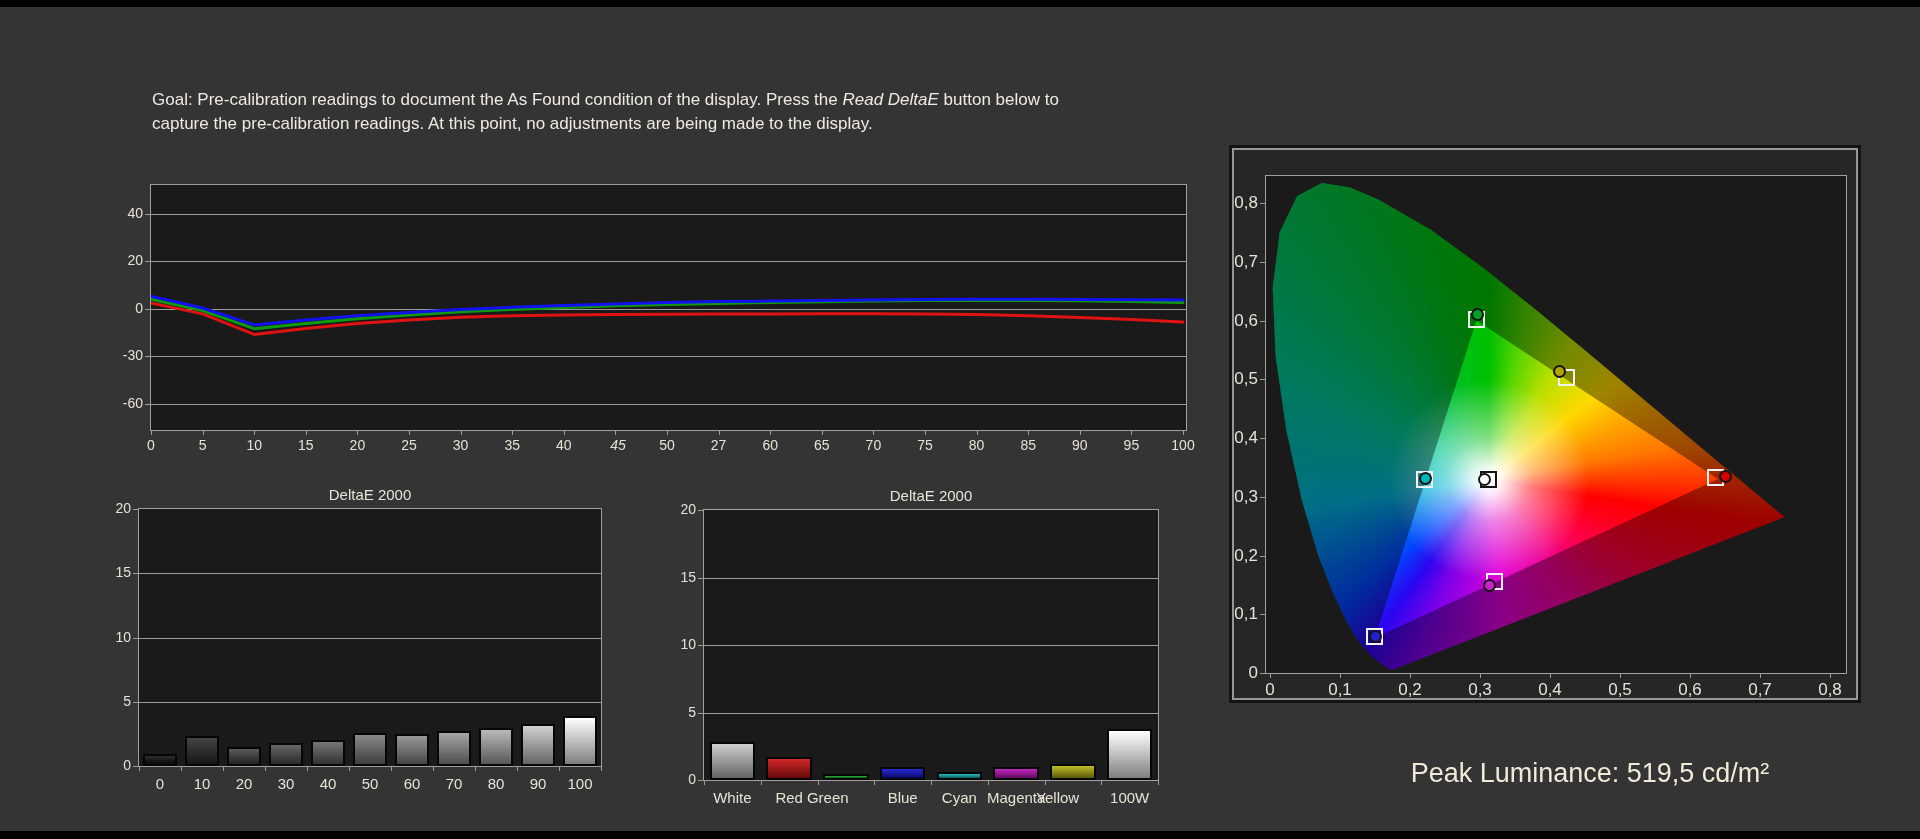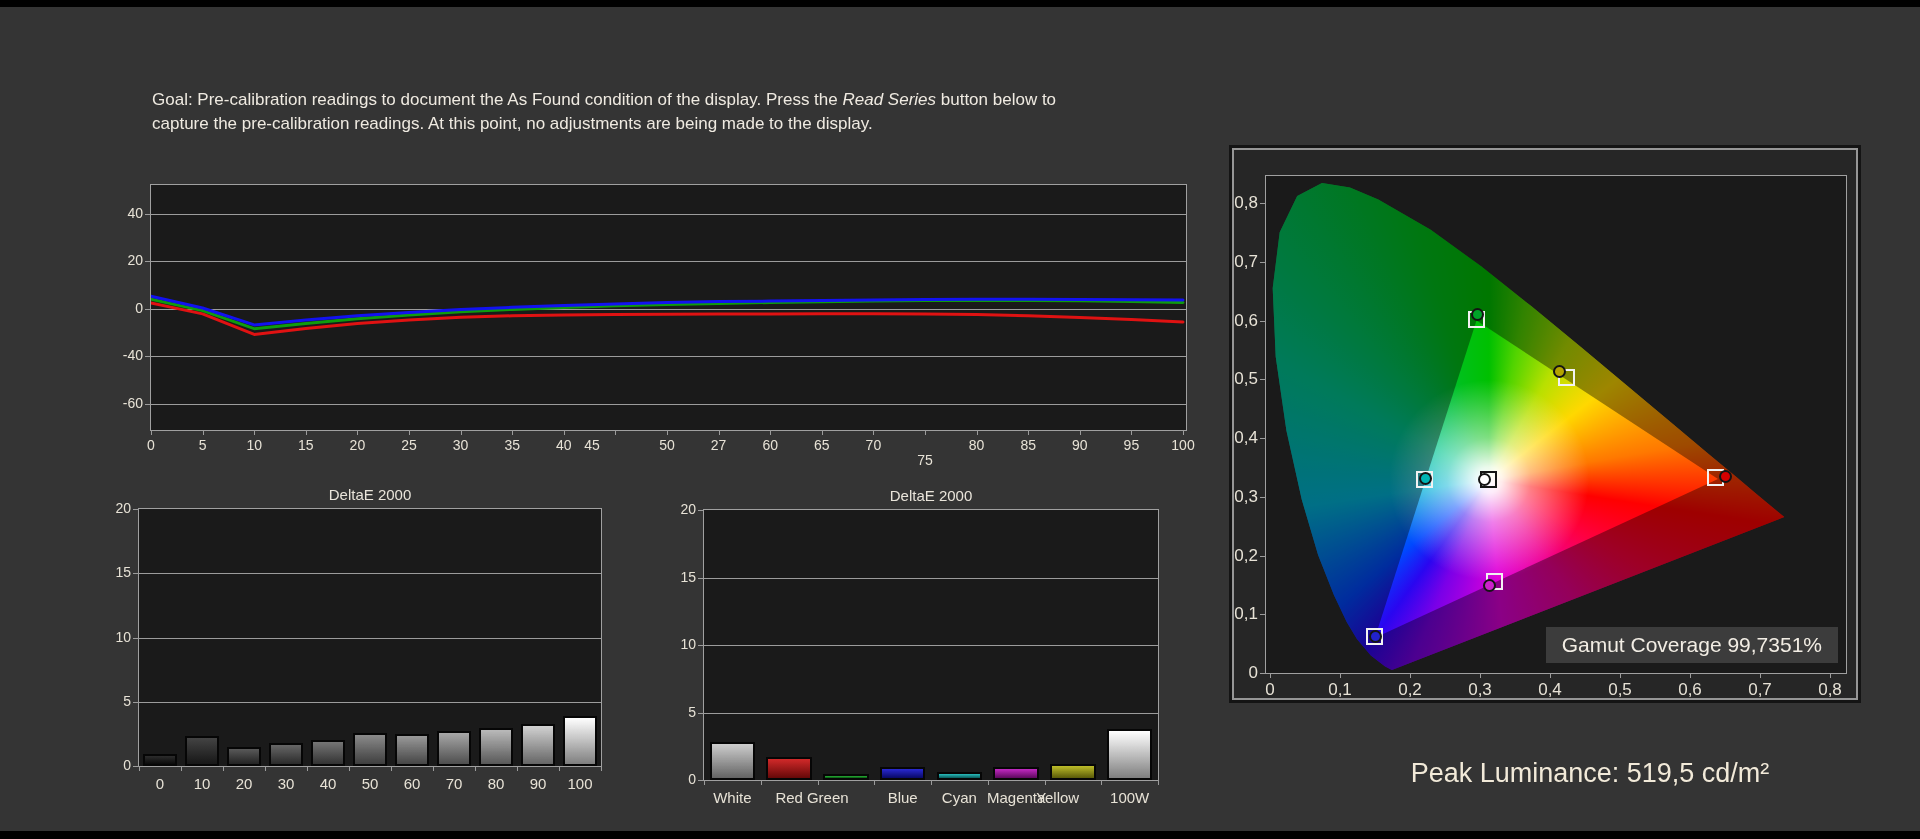--- a/index.html
+++ b/index.html
@@ -45,35 +45,35 @@
   .peak{position:absolute;left:1310px;top:758px;width:560px;text-align:center;font-size:27px;color:#f2ead9;}
 </style>
 </head>
 <body>
 
 <div class="page">
   <div class="strip top"></div>
   <div class="strip bottom"></div>
 
 
-  <p class="goal"><span>Goal: Pre-calibration readings to document the As Found condition of the display. Press the </span><i>Read Series</i><span> button below to
+  <p class="goal"><span>Goal: Pre-calibration readings to document the As Found condition of the display. Press the </span><i>Read DeltaE</i><span> button below to
 capture the pre-calibration readings. At this point, no adjustments are being made to the display.</span></p>
 
   <div class="plot" id="rgb-plot">
   <div class="gridline" style="top: 28.5px;"></div>
       <div class="ylab" style="top: 19.5px;">40</div>
       <div class="ytick" style="top: 28.5px;"></div>
       <div class="gridline" style="top: 76.1px;"></div>
       <div class="ylab" style="top: 67.1px;">20</div>
       <div class="ytick" style="top: 76.1px;"></div>
       <div class="gridline" style="top: 123.7px;"></div>
       <div class="ylab" style="top: 114.7px;">0</div>
       <div class="ytick" style="top: 123.7px;"></div>
       <div class="gridline" style="top: 171.3px;"></div>
-      <div class="ylab" style="top: 162.3px;">-40</div>
+      <div class="ylab" style="top: 162.3px;">-30</div>
       <div class="ytick" style="top: 171.3px;"></div>
       <div class="gridline" style="top: 218.8px;"></div>
       <div class="ylab" style="top: 209.8px;">-60</div>
       <div class="ytick" style="top: 218.8px;"></div>
       <div class="xtick" style="left: 0px;"></div>
       <div class="xlab" style="left: -20px;">0</div>
       <div class="xtick" style="left: 51.6px;"></div>
       <div class="xlab" style="left: 31.6px;">5</div>
       <div class="xtick" style="left: 103.2px;"></div>
       <div class="xlab" style="left: 83.2px;">10</div>
@@ -83,33 +83,33 @@
       <div class="xlab" style="left: 186.4px;">20</div>
       <div class="xtick" style="left: 258px;"></div>
       <div class="xlab" style="left: 238px;">25</div>
       <div class="xtick" style="left: 309.6px;"></div>
       <div class="xlab" style="left: 289.6px;">30</div>
       <div class="xtick" style="left: 361.2px;"></div>
       <div class="xlab" style="left: 341.2px;">35</div>
       <div class="xtick" style="left: 412.8px;"></div>
       <div class="xlab" style="left: 392.8px;">40</div>
       <div class="xtick" style="left: 464.4px;"></div>
-      <div class="xlab" style="left: 421px;">45</div>
+      <div class="xlab" style="left: 447px; font-style: italic;">45</div>
       <div class="xtick" style="left: 516px;"></div>
       <div class="xlab" style="left: 496px;">50</div>
       <div class="xtick" style="left: 567.6px;"></div>
       <div class="xlab" style="left: 547.6px;">27</div>
       <div class="xtick" style="left: 619.2px;"></div>
       <div class="xlab" style="left: 599.2px;">60</div>
       <div class="xtick" style="left: 670.8px;"></div>
       <div class="xlab" style="left: 650.8px;">65</div>
       <div class="xtick" style="left: 722.4px;"></div>
       <div class="xlab" style="left: 702.4px;">70</div>
       <div class="xtick" style="left: 774px;"></div>
-      <div class="xlab" style="left: 754px; margin-top: 15px;">75</div>
+      <div class="xlab" style="left: 754px;">75</div>
       <div class="xtick" style="left: 825.6px;"></div>
       <div class="xlab" style="left: 805.6px;">80</div>
       <div class="xtick" style="left: 877.2px;"></div>
       <div class="xlab" style="left: 857.2px;">85</div>
       <div class="xtick" style="left: 928.8px;"></div>
       <div class="xlab" style="left: 908.8px;">90</div>
       <div class="xtick" style="left: 980.4px;"></div>
       <div class="xlab" style="left: 960.4px;">95</div>
       <div class="xtick" style="left: 1032px;"></div>
       <div class="xlab" style="left: 1012px;">100</div>
@@ -208,21 +208,20 @@
       <div class="catlab" style="left: 297px; width: 113.5px;">Yellow</div>
       <div class="xtick" style="left: 340.5px;"></div>
       <div class="bar" style="left: 402.9px; width: 45.4px; height: 51.3px; background: linear-gradient(rgba(255, 255, 255, 0.1), rgba(0, 0, 0, 0.5)), rgb(255, 255, 255);"></div>
       <div class="catlab" style="left: 368.9px; width: 113.5px;">100W</div>
       <div class="xtick" style="left: 397.3px;"></div>
       <div class="xtick" style="left: 454px;"></div>
     </div>
 
   <div class="cie-panel">
     <div class="plot" id="cie-plot">
-      <div class="gamut-label">Gamut Coverage 99,7351%</div>
     <div class="cie-layer" style="clip-path: polygon(125.9px 494.1px, 119.1px 490.6px, 104.8px 479.6px, 90.9px 463px, 80.7px 446px, 67.9px 419px, 52.1px 379.1px, 35.8px 323.7px, 20.4px 254.5px, 9.7px 180.7px, 6.7px 112.3px, 13.7px 56.3px, 31.2px 19.9px, 56px 7.1px, 83.9px 11.6px, 112.3px 23.5px, 164.7px 53.8px, 215.1px 90.3px, 265.2px 130.1px, 314.9px 171.1px, 362.7px 211.1px, 406.6px 247.8px, 442.9px 278.2px, 470.1px 300.8px, 488.1px 315.9px, 499.5px 325.5px, 512.2px 336px, 518.3px 341.1px); background: radial-gradient(circle at 223px 304px, rgb(255, 255, 255) 0px, rgba(255, 255, 255, 0.92) 13px, rgba(255, 255, 255, 0.5) 42px, rgba(255, 255, 255, 0) 100px), conic-gradient(at 223px 304px, rgb(0, 192, 0) 0deg, rgb(82, 212, 0) 12deg, rgb(184, 224, 0) 30deg, rgb(255, 216, 0) 52deg, rgb(255, 120, 0) 80deg, rgb(255, 0, 0) 99deg, rgb(255, 0, 64) 120deg, rgb(240, 0, 144) 144deg, rgb(224, 0, 216) 175deg, rgb(122, 0, 232) 203deg, rgb(42, 6, 240) 216deg, rgb(0, 72, 255) 230deg, rgb(0, 180, 216) 262deg, rgb(0, 198, 144) 300deg, rgb(0, 194, 78) 326deg, rgb(0, 192, 28) 344deg, rgb(0, 192, 0) 360deg);"></div>
         <div class="cie-layer" style="clip-path: polygon(125.9px 494.1px, 119.1px 490.6px, 104.8px 479.6px, 90.9px 463px, 80.7px 446px, 67.9px 419px, 52.1px 379.1px, 35.8px 323.7px, 20.4px 254.5px, 9.7px 180.7px, 6.7px 112.3px, 13.7px 56.3px, 31.2px 19.9px, 56px 7.1px, 83.9px 11.6px, 112.3px 23.5px, 164.7px 53.8px, 215.1px 90.3px, 265.2px 130.1px, 314.9px 171.1px, 362.7px 211.1px, 406.6px 247.8px, 442.9px 278.2px, 470.1px 300.8px, 488.1px 315.9px, 499.5px 325.5px, 512.2px 336px, 518.3px 341.1px); background: rgba(0, 0, 0, 0.38);"></div>
         <div class="cie-layer" style="clip-path: polygon(452px 303.1px, 210.5px 144.5px, 109px 461.8px); background: radial-gradient(circle at 223px 304px, rgb(255, 255, 255) 0px, rgba(255, 255, 255, 0.92) 13px, rgba(255, 255, 255, 0.5) 42px, rgba(255, 255, 255, 0) 100px), conic-gradient(at 223px 304px, rgb(0, 192, 0) 0deg, rgb(82, 212, 0) 12deg, rgb(184, 224, 0) 30deg, rgb(255, 216, 0) 52deg, rgb(255, 120, 0) 80deg, rgb(255, 0, 0) 99deg, rgb(255, 0, 64) 120deg, rgb(240, 0, 144) 144deg, rgb(224, 0, 216) 175deg, rgb(122, 0, 232) 203deg, rgb(42, 6, 240) 216deg, rgb(0, 72, 255) 230deg, rgb(0, 180, 216) 262deg, rgb(0, 198, 144) 300deg, rgb(0, 194, 78) 326deg, rgb(0, 192, 28) 344deg, rgb(0, 192, 0) 360deg);"></div>
         <div class="cie-square" style="left: 441.4px; top: 293.4px; border-color: rgb(242, 242, 242);"></div>
         <div class="cie-square" style="left: 202px; top: 135.4px; border-color: rgb(242, 242, 242);"></div>
         <div class="cie-square" style="left: 99.8px; top: 451.5px; border-color: rgb(242, 242, 242);"></div>
         <div class="cie-square" style="left: 149.5px; top: 294.6px; border-color: rgb(242, 242, 242);"></div>
         <div class="cie-square" style="left: 219.5px; top: 396.9px; border-color: rgb(242, 242, 242);"></div>
         <div class="cie-square" style="left: 292.3px; top: 193px; border-color: rgb(242, 242, 242);"></div>
         <div class="cie-square" style="left: 214.4px; top: 295.2px; border-color: rgb(20, 20, 20);"></div>

